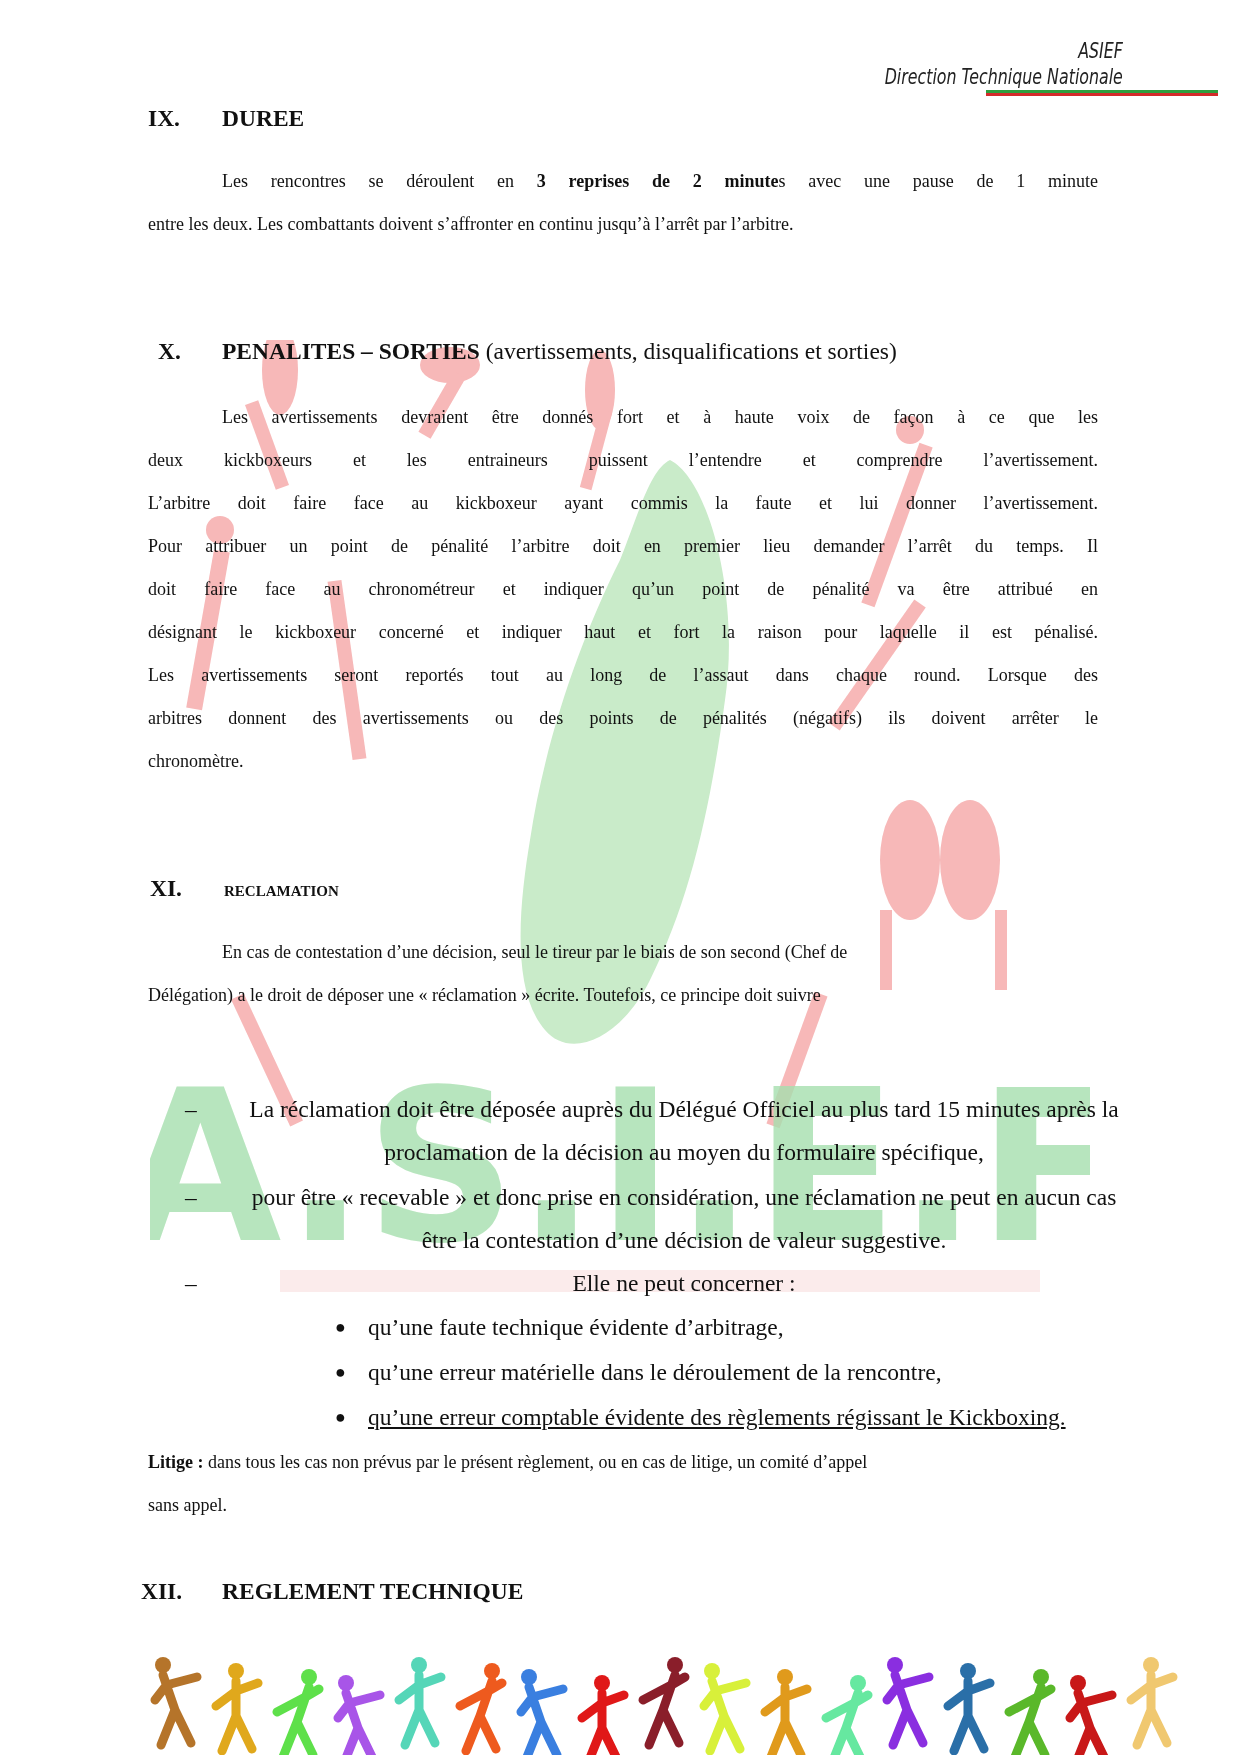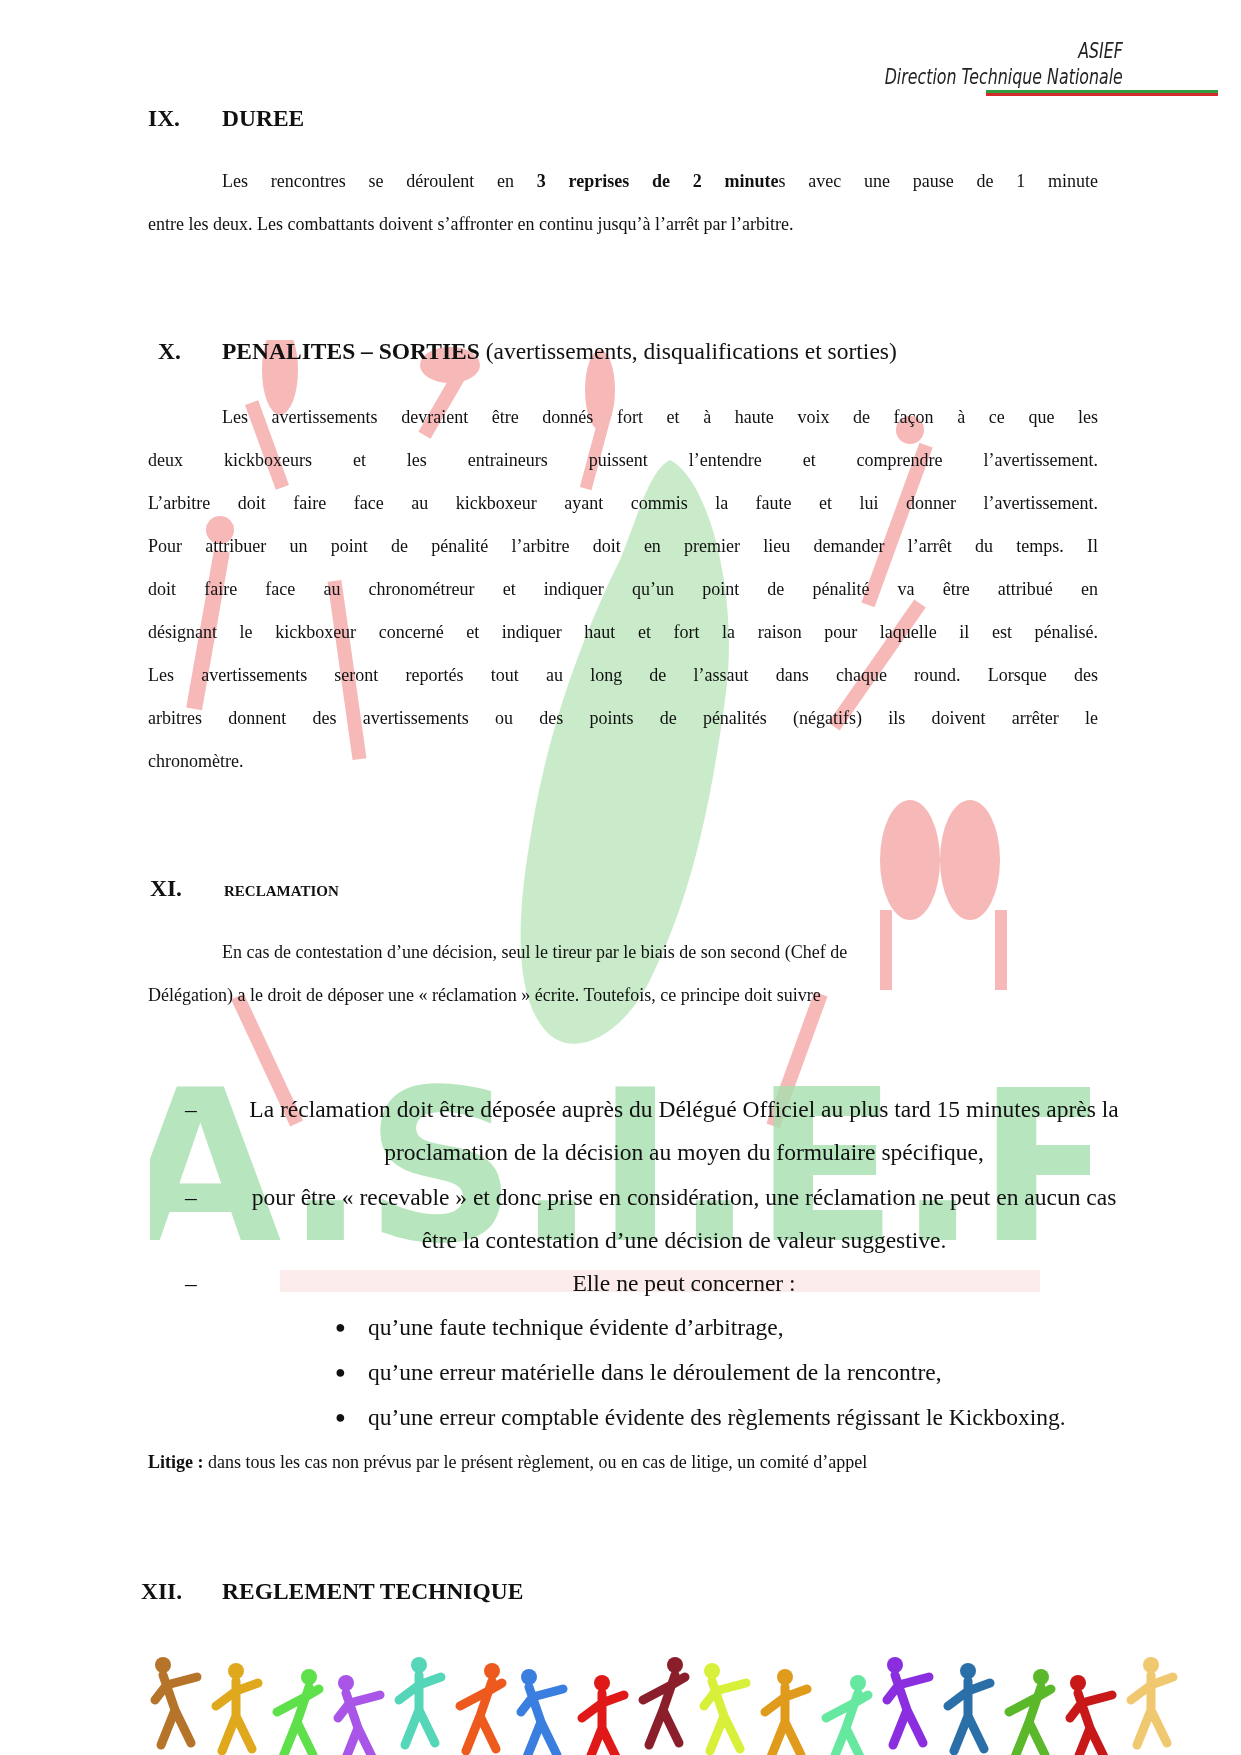--- a/index.html
+++ b/index.html
@@ -119,26 +119,27 @@
     <div class="line">Elle ne peut concerner :</div>
   </div>
 </div>
 
 <div class="bullet-item" style="top:1306px;">
   <span class="mk">●</span><span>qu’une faute technique évidente d’arbitrage,</span>
 </div>
 <div class="bullet-item" style="top:1351px;">
   <span class="mk">●</span><span>qu’une erreur matérielle dans le déroulement de la rencontre,</span>
 </div>
-<div class="bullet-item" style="top:1396px;">
+<div class="bullet-item" style="top:1396px;text-decoration:underline;">
   <span class="mk">●</span><span>qu’une erreur comptable évidente des règlements régissant le Kickboxing.</span>
 </div>
 
 <div class="block" style="top:1441px; width:1000px;">
   <div class="line"><b class="u">Litige</b><b> :</b><span> dans tous les cas non prévus par le présent règlement, ou en cas de litige, un comité d’appel</span></div>
+  <div class="line">sans appel.</div>
 </div>
 
 <div class="h" style="left:141px; top:1576px;">
   <span class="num" style="width:81px">XII.</span><span class="ttl">REGLEMENT TECHNIQUE</span>
 </div>
 
 <svg class="footer" id="footer-svg" viewBox="0 0 1241 130">
     <g>
       <circle cx="163" cy="40" r="8" fill="#b5742a"></circle>
       <path d="M163 50 L175 85 M175 85 L161 120 M175 85 L191 118 M166.6 60 L155 75 M166.6 60 L197 52" stroke="#b5742a" stroke-width="9" stroke-linecap="round" fill="none"></path>

